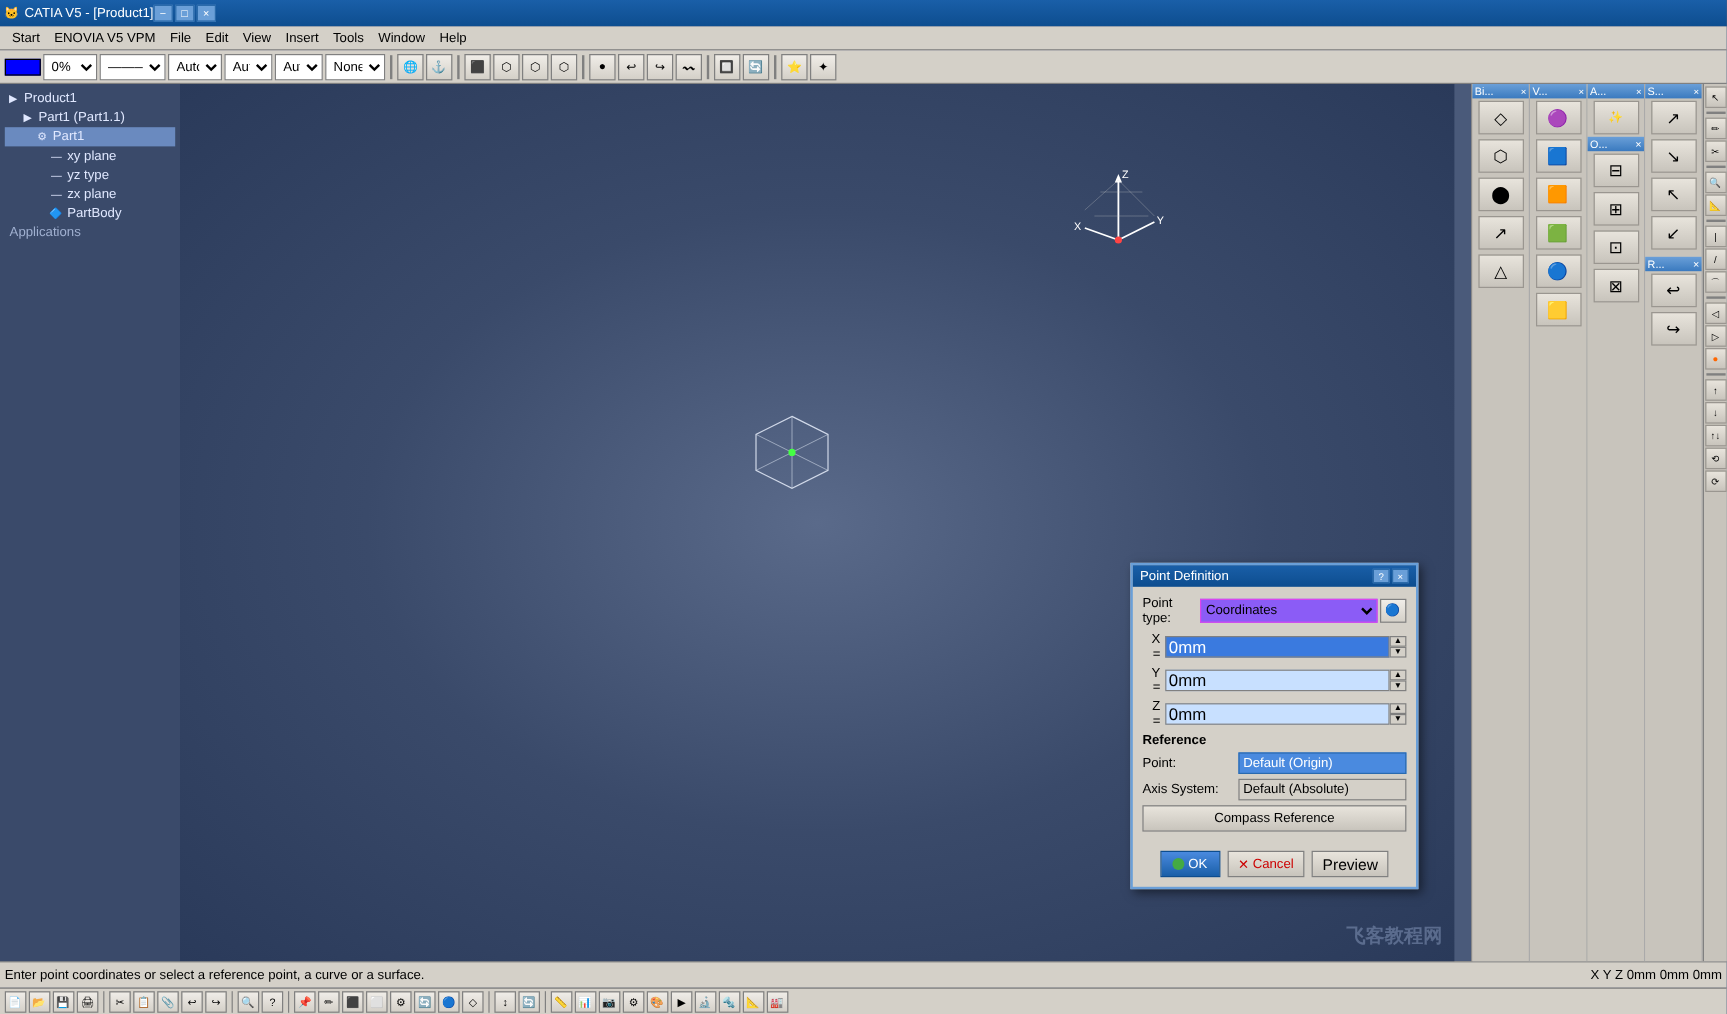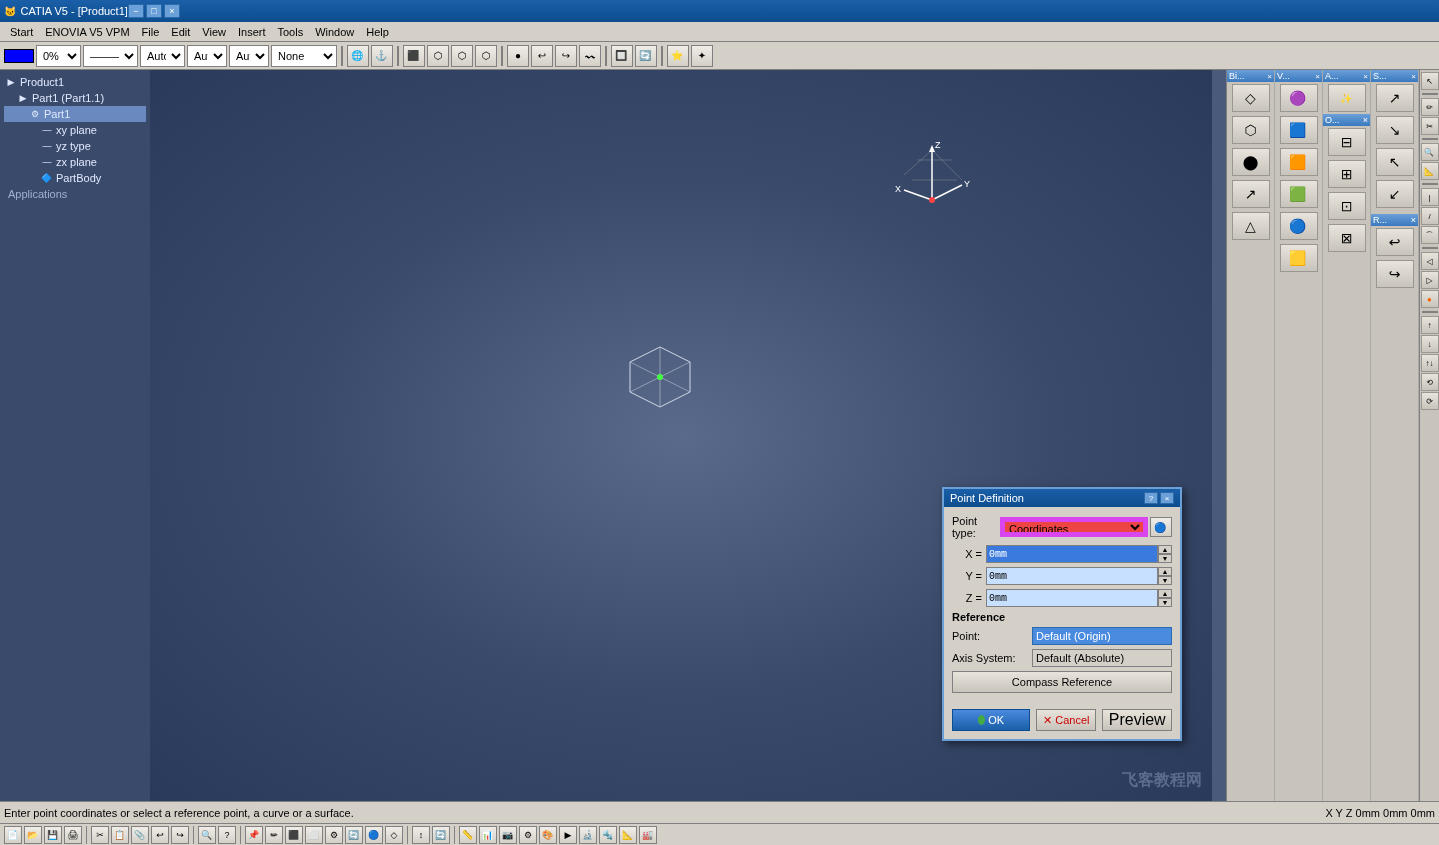--- a/index.html
+++ b/index.html
@@ -218,44 +218,43 @@
       margin-bottom: 6px;
     }
     .dialog-label {
       width: 48px;
       font-size: 11px;
       color: #000;
     }
     .dialog-select {
       flex: 1;
       height: 20px;
-      border: 5px solid #d946ef;
-      background: #ef4444;
+      border: 1px solid #d946ef;
+      background: #8b5cf6;
       font-size: 11px;
     }
     .dialog-field-row {
       display: flex;
       align-items: center;
       margin-bottom: 4px;
     }
     .field-label {
       width: 30px;
       font-size: 11px;
       color: #000;
       text-align: right;
       margin-right: 4px;
     }
     .field-input {
       flex: 1;
       height: 18px;
       border: 1px solid #808080;
       background: #c8e0ff;
-      font-size: 10px;
+      font-size: 14px;
       padding: 0 2px;
-      font-family: Liberation Mono, monospace;
     }
     .field-input.selected { background: #3a7adf; color: white; }
     .field-spinner {
       display: flex;
       flex-direction: column;
     }
     .spin-btn {
       width: 14px; height: 9px;
       background: #d4d0c8;
       border: 1px solid #808080;
@@ -306,41 +305,41 @@
     .dlg-ok-btn {
       height: 22px;
       min-width: 50px;
       background: linear-gradient(to bottom, #4a8adf, #1a5fa8);
       border: 1px solid #0d4d8f;
       color: white;
       font-size: 11px;
       cursor: pointer;
       display: flex; align-items: center; justify-content: center;
       gap: 3px;
-      padding: 0 25px;
+      padding: 0 8px;
     }
     .dlg-cancel-btn {
       height: 22px;
       min-width: 60px;
       background: linear-gradient(to bottom, #e8e4dc, #c8c4bc);
       border: 1px solid #808080;
       color: #cc0000;
       font-size: 11px;
       cursor: pointer;
       display: flex; align-items: center; justify-content: center;
       gap: 3px;
       padding: 0 8px;
     }
     .dlg-preview-btn {
       height: 22px;
       min-width: 60px;
       background: linear-gradient(to bottom, #e8e4dc, #c8c4bc);
       border: 1px solid #808080;
       color: #000;
-      font-size: 16px;
+      font-size: 13px;
       cursor: pointer;
       display: flex; align-items: center; justify-content: center;
       padding: 0 8px;
     }
 
     
     .applications-label {
       color: #a0b0d0;
       font-size: 11px;
       padding: 2px 4px;
@@ -406,21 +405,21 @@
   </select>
   <select class="toolbar-select" style="width:45px;">
     <option>Auto</option>
   </select>
   <select class="toolbar-select" style="width:40px;">
     <option>Aut</option>
   </select>
   <select class="toolbar-select" style="width:40px;">
     <option>Aut</option>
   </select>
-  <select class="toolbar-select" style="width:66px;">
+  <select class="toolbar-select" style="width:50px;">
     <option>None</option>
   </select>
   <div class="toolbar-separator"></div>
   <div class="toolbar-btn">🌐</div>
   <div class="toolbar-btn">⚓</div>
   <div class="toolbar-separator"></div>
   <div class="toolbar-btn">⬛</div>
   <div class="toolbar-btn">⬡</div>
   <div class="toolbar-btn">⬡</div>
   <div class="toolbar-btn">⬡</div>

